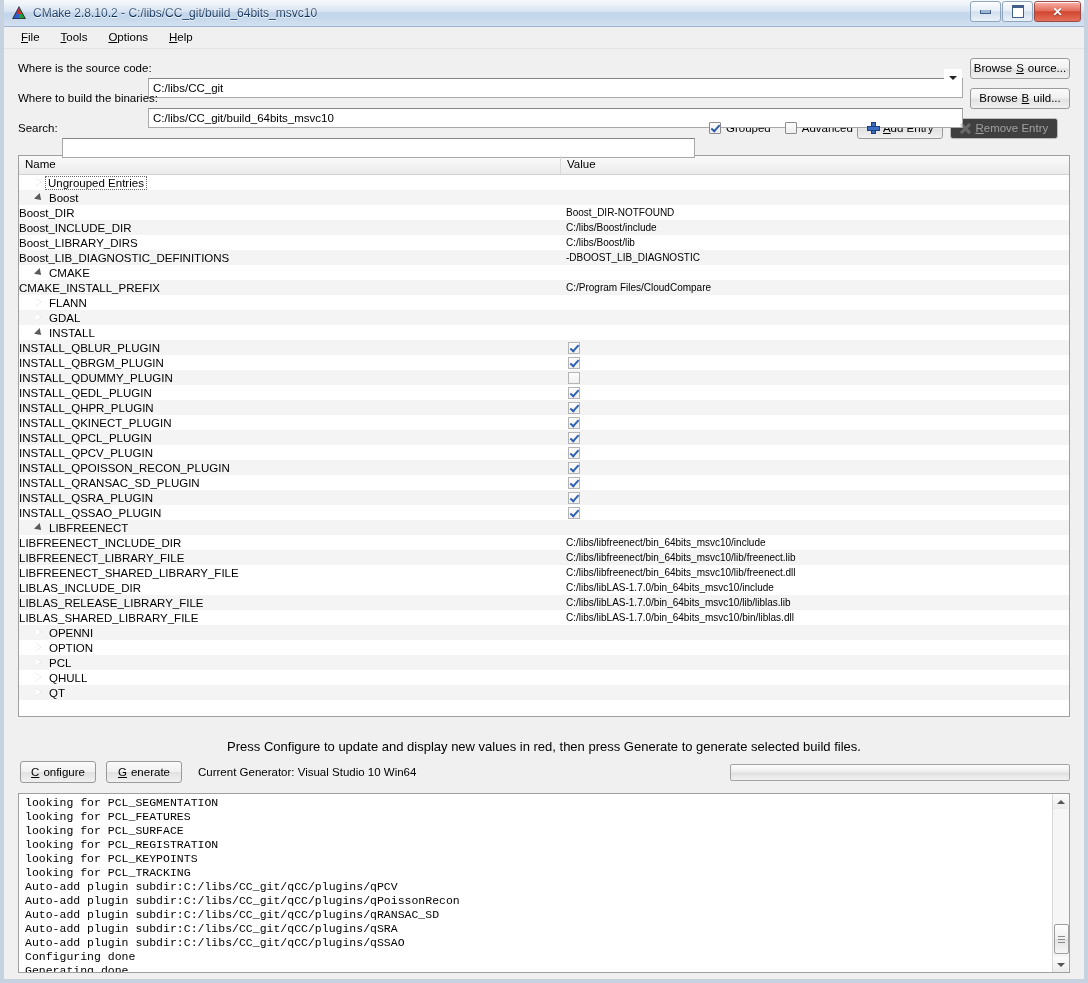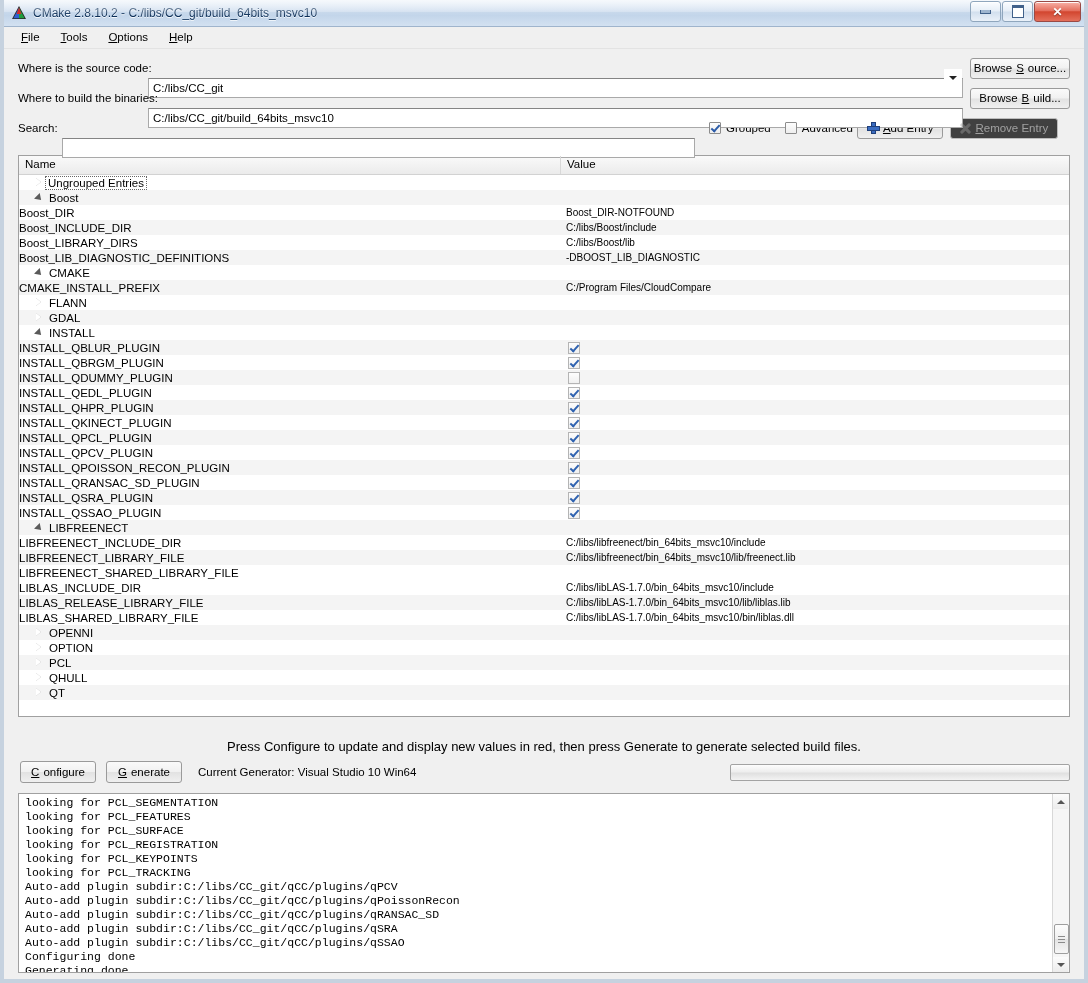--- a/index.html
+++ b/index.html
@@ -451,20 +451,21 @@
         <div class="trow alt">
           <div class="tname">
             <span class="childname">LIBFREENECT_LIBRARY_FILE</span>
           </div>
           <div class="tval"><span>C:/libs/libfreenect/bin_64bits_msvc10/lib/freenect.lib</span></div>
         </div>
         <div class="trow">
           <div class="tname">
             <span class="childname">LIBFREENECT_SHARED_LIBRARY_FILE</span>
           </div>
+          <div class="tval"><span>C:/libs/libfreenect/bin_64bits_msvc10/lib/freenect.dll</span></div>
         </div>
         <div class="trow">
           <div class="tname">
             <span class="childname">LIBLAS_INCLUDE_DIR</span>
           </div>
           <div class="tval"><span>C:/libs/libLAS-1.7.0/bin_64bits_msvc10/include</span></div>
         </div>
         <div class="trow alt">
           <div class="tname">
             <span class="childname">LIBLAS_RELEASE_LIBRARY_FILE</span>

